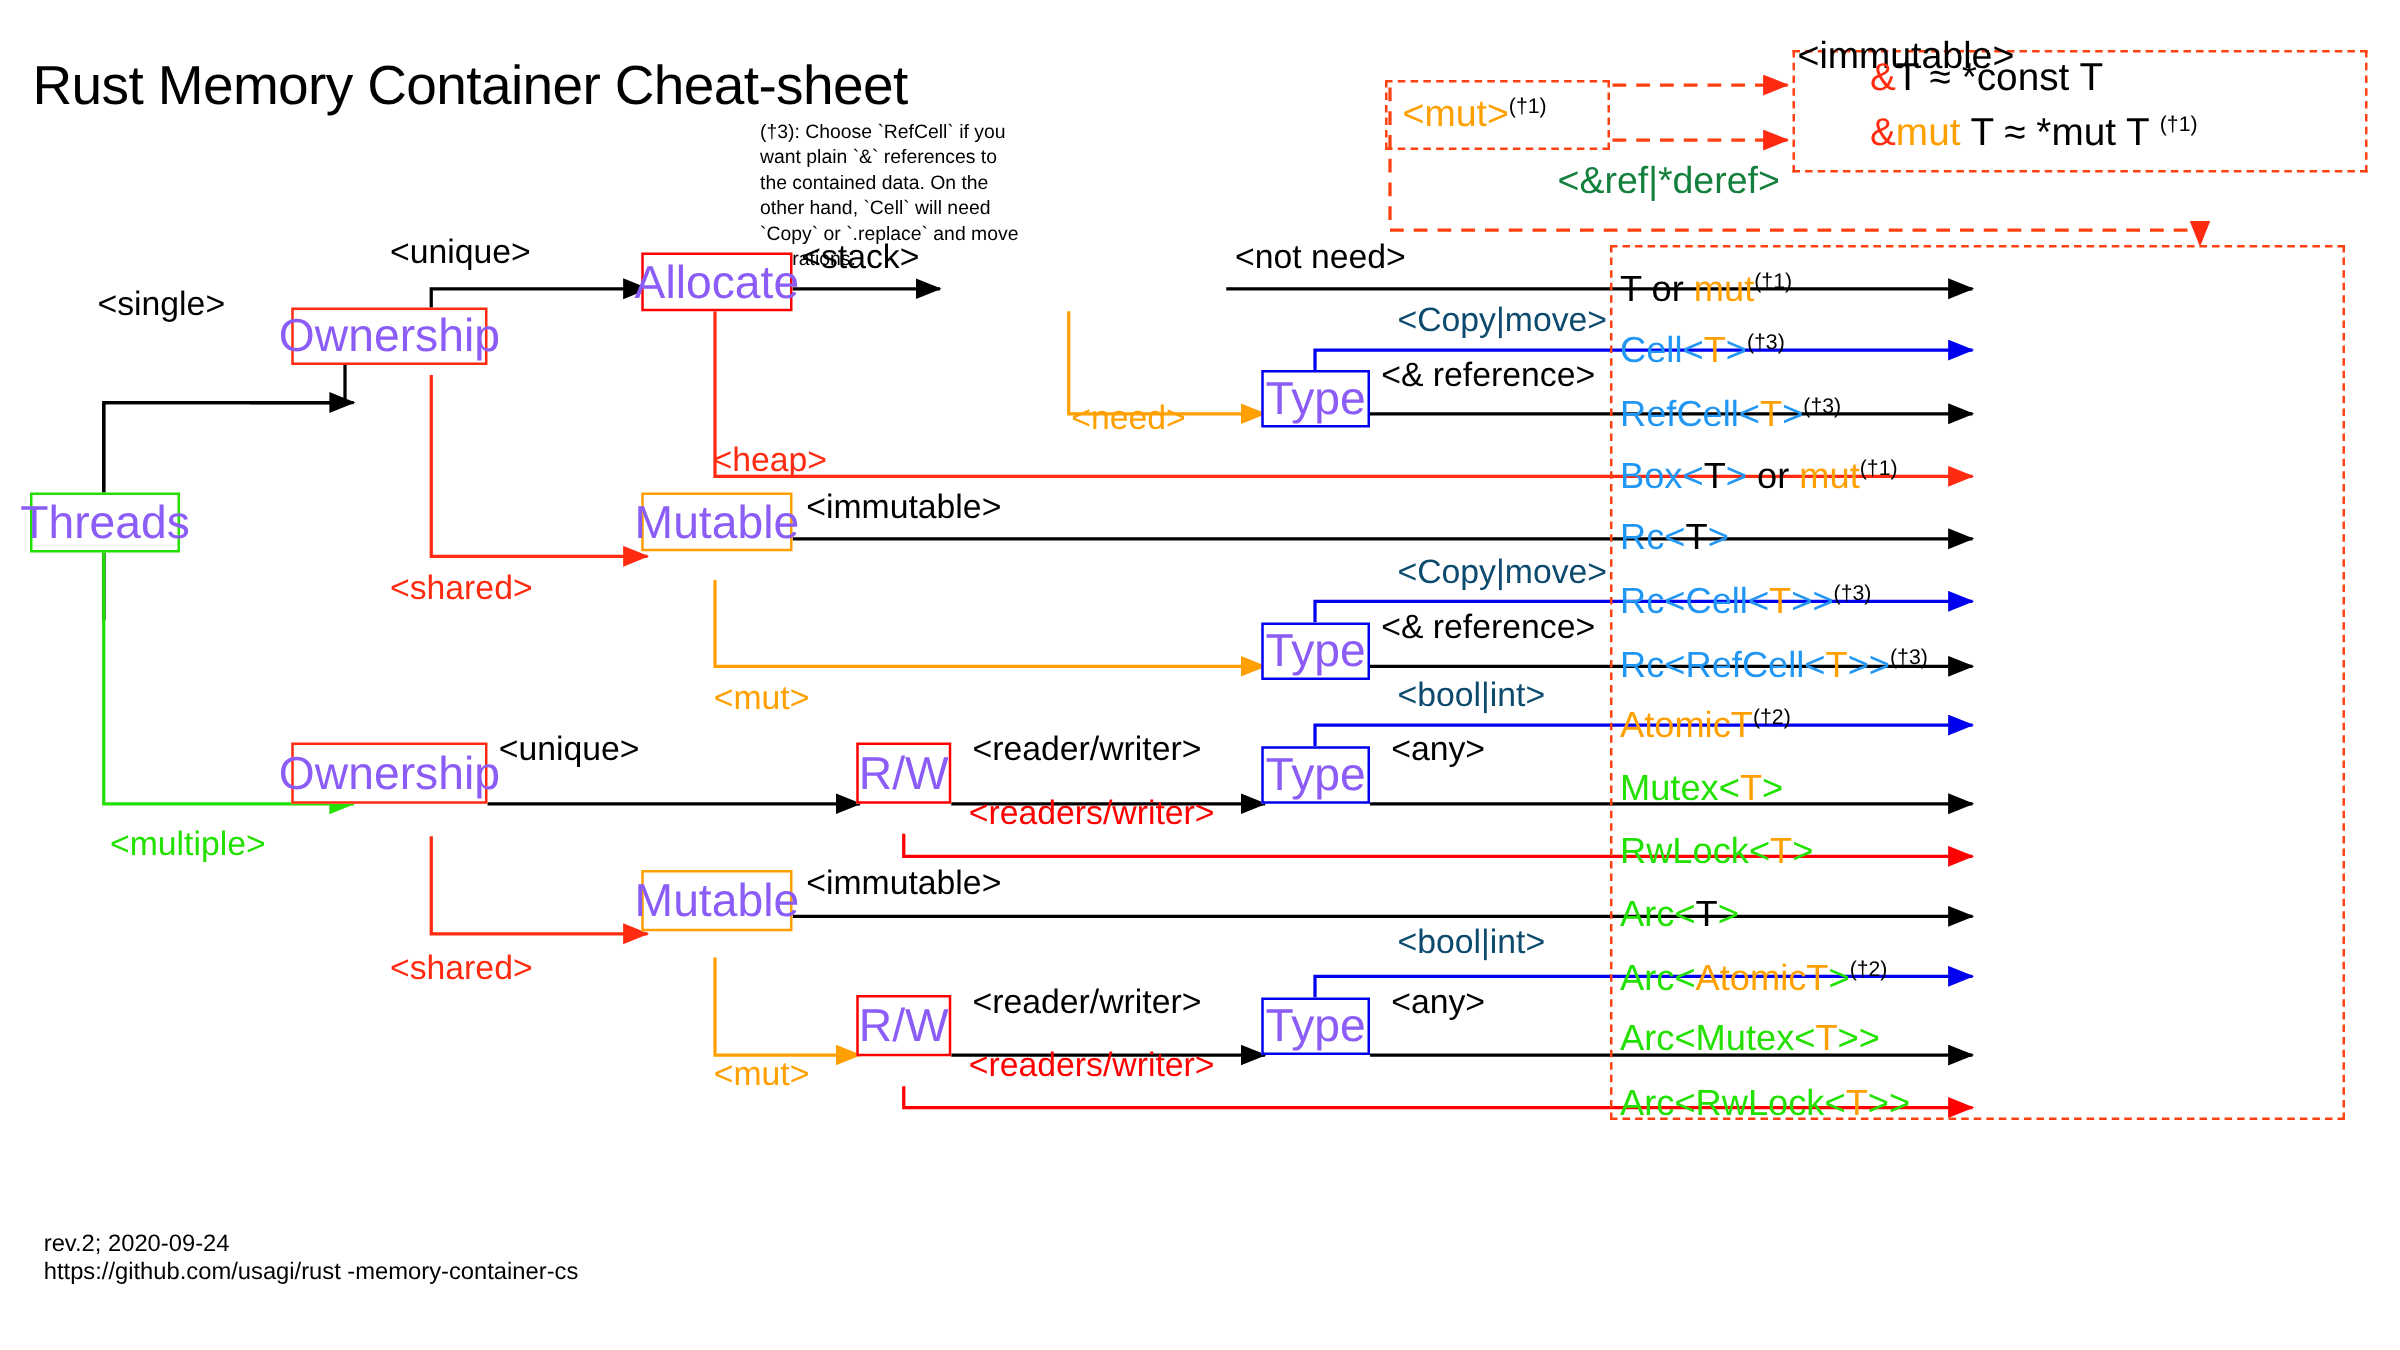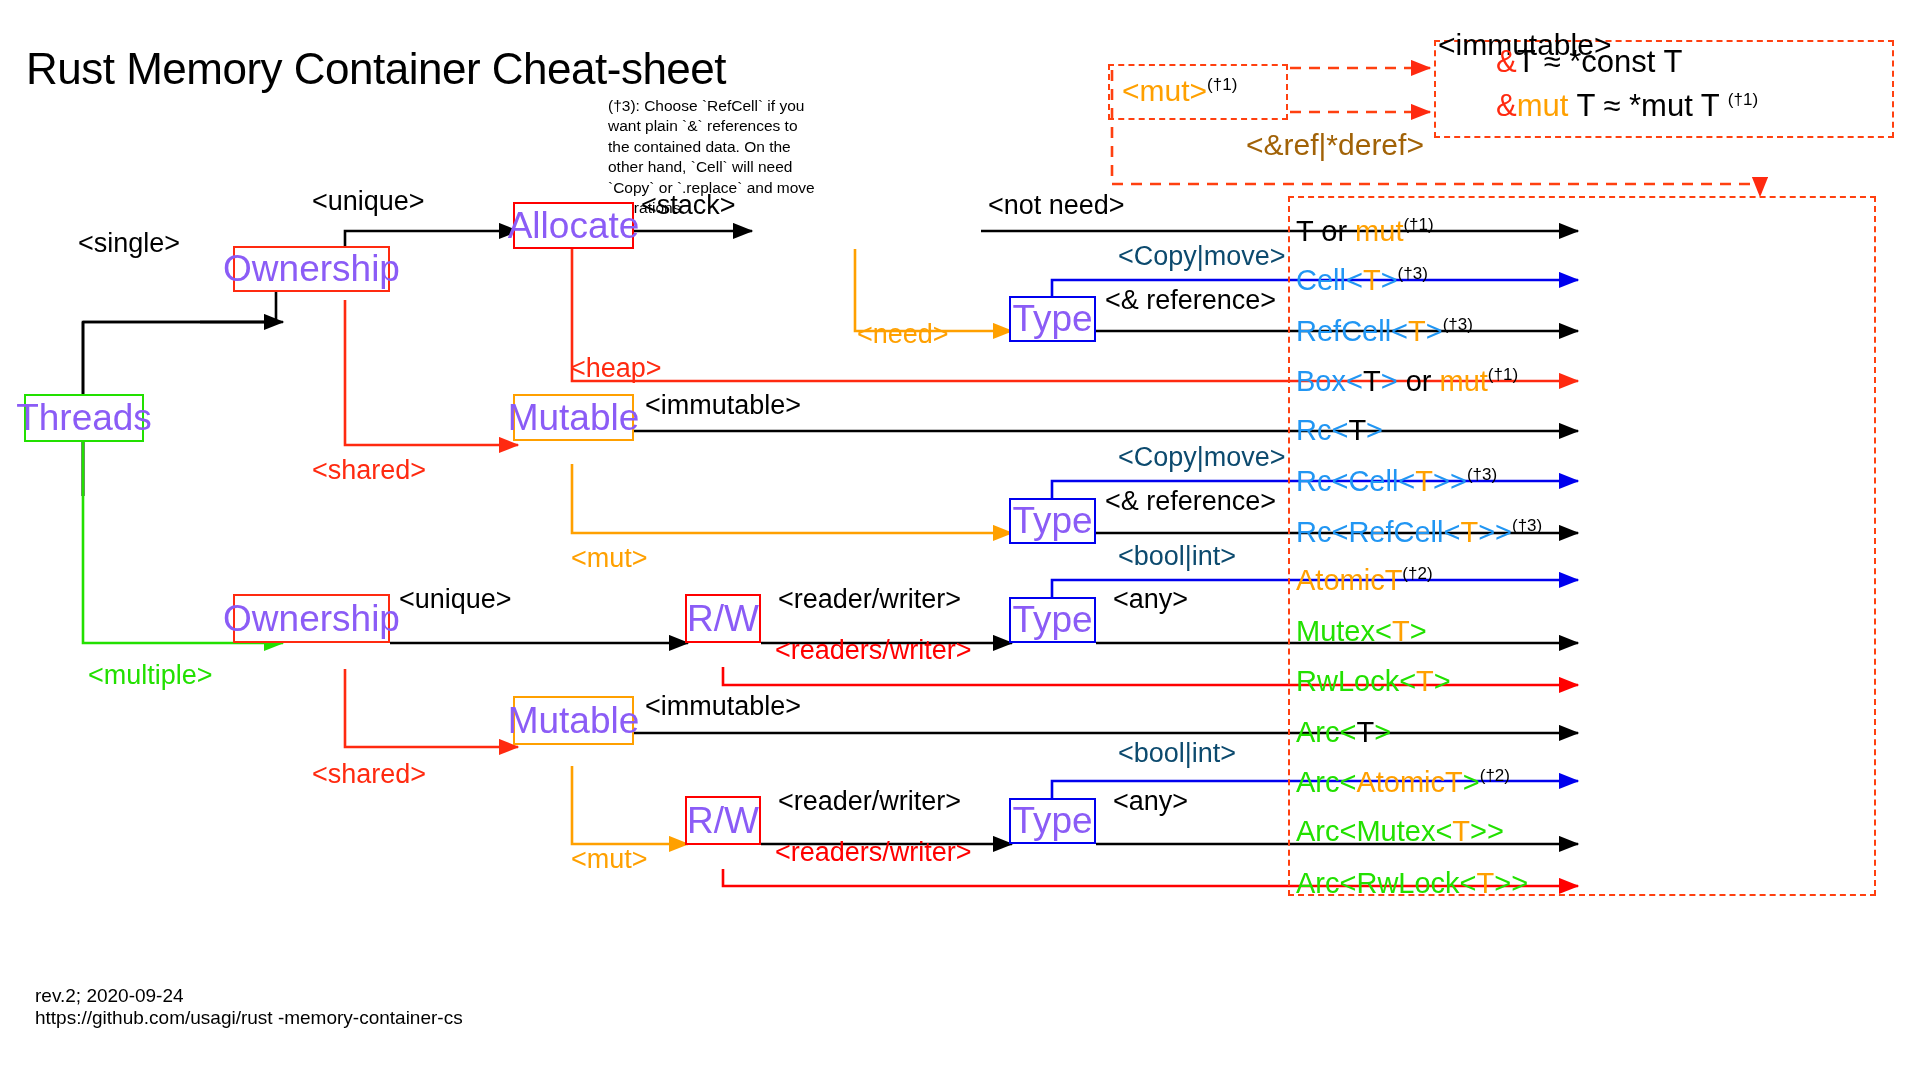--- a/index.html
+++ b/index.html
@@ -30,21 +30,21 @@
   .tk{color:#ffa000;} .bk{color:#000;} .gk{color:#22e000;} .lk{color:#2196f3;}
   #inset-right{position:absolute;left:1434px;top:16px;width:460px;height:98px;
                border:2.5px dashed #ff4010;box-sizing:border-box;}
   #inset-left{position:absolute;left:1108px;top:40px;width:180px;height:56px;
               border:2.5px dashed #ff4010;box-sizing:border-box;}
   #bigdash{position:absolute;left:1288px;top:172px;width:588px;height:700px;
            border:2.5px dashed #ff4010;box-sizing:border-box;}
   .insettxt{position:absolute;white-space:nowrap;line-height:1;}
   #imm-lbl{left:1438px;top:6px;font-size:30px;color:#000;}
   #mut-lbl{left:1122px;top:52px;font-size:30px;}
-  #deref-lbl{left:1246px;top:106px;font-size:30px;color:#a16207;}
+  #deref-lbl{left:1246px;top:106px;font-size:30px;color:#15803d;}
   #r1{left:1496px;top:22px;font-size:31px;}
   #r2{left:1496px;top:66px;font-size:31px;}
 </style>
 </head>
 <body>
 
 <div id="stage">
 
   <svg class="layer" viewBox="0 0 1920 1080">
     <defs>

